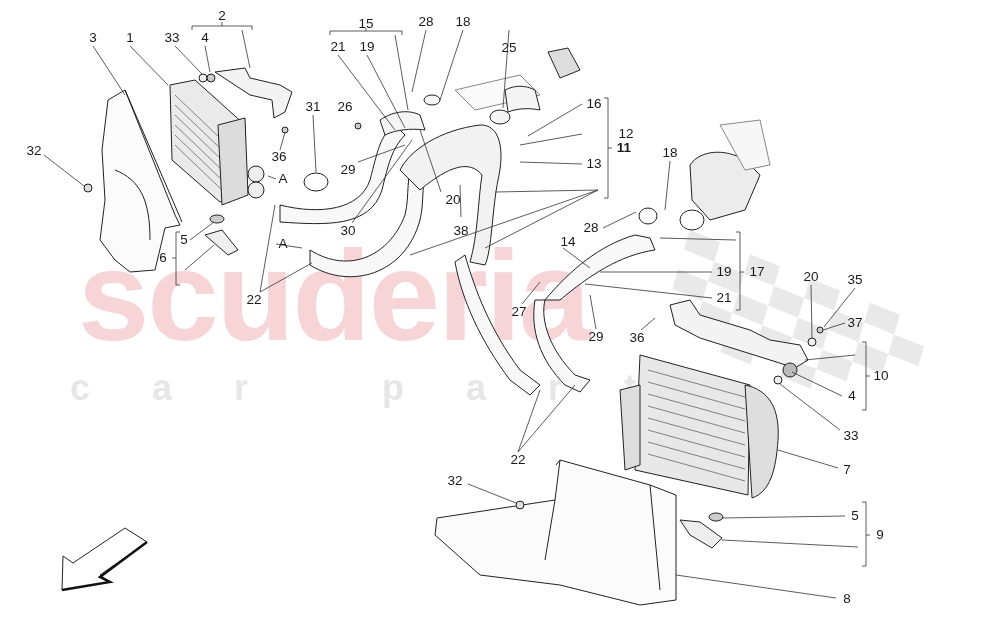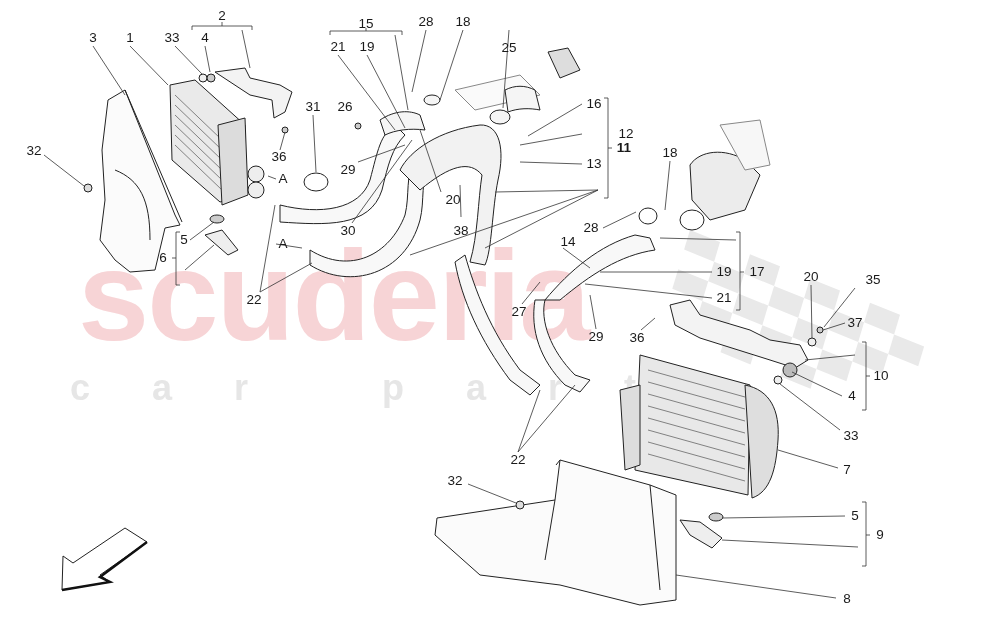--- a/index.html
+++ b/index.html
@@ -228,21 +228,21 @@
       <div class="label" style="left: 670px; top: 153px;">18</div>
       <div class="label" style="left: 591px; top: 228px;">28</div>
       <div class="label" style="left: 556px; top: 242px; margin-left: 12px;">14</div>
       <div class="label" style="left: 724px; top: 272px;">19</div>
       <div class="label" style="left: 757px; top: 272px;">17</div>
       <div class="label" style="left: 724px; top: 298px;">21</div>
       <div class="label" style="left: 519px; top: 312px;">27</div>
       <div class="label" style="left: 596px; top: 337px;">29</div>
       <div class="label" style="left: 637px; top: 338px;">36</div>
       <div class="label" style="left: 811px; top: 277px;">20</div>
-      <div class="label" style="left: 873px; top: 280px;">35</div>
+      <div class="label" style="left: 855px; top: 280px;">35</div>
       <div class="label" style="left: 855px; top: 323px;">37</div>
       <div class="label" style="left: 881px; top: 376px;">10</div>
       <div class="label" style="left: 852px; top: 396px;">4</div>
       <div class="label" style="left: 851px; top: 436px;">33</div>
       <div class="label" style="left: 847px; top: 470px;">7</div>
       <div class="label" style="left: 518px; top: 460px;">22</div>
       <div class="label" style="left: 455px; top: 481px;">32</div>
       <div class="label" style="left: 855px; top: 516px;">5</div>
       <div class="label" style="left: 880px; top: 535px;">9</div>
       <div class="label" style="left: 847px; top: 599px;">8</div>

